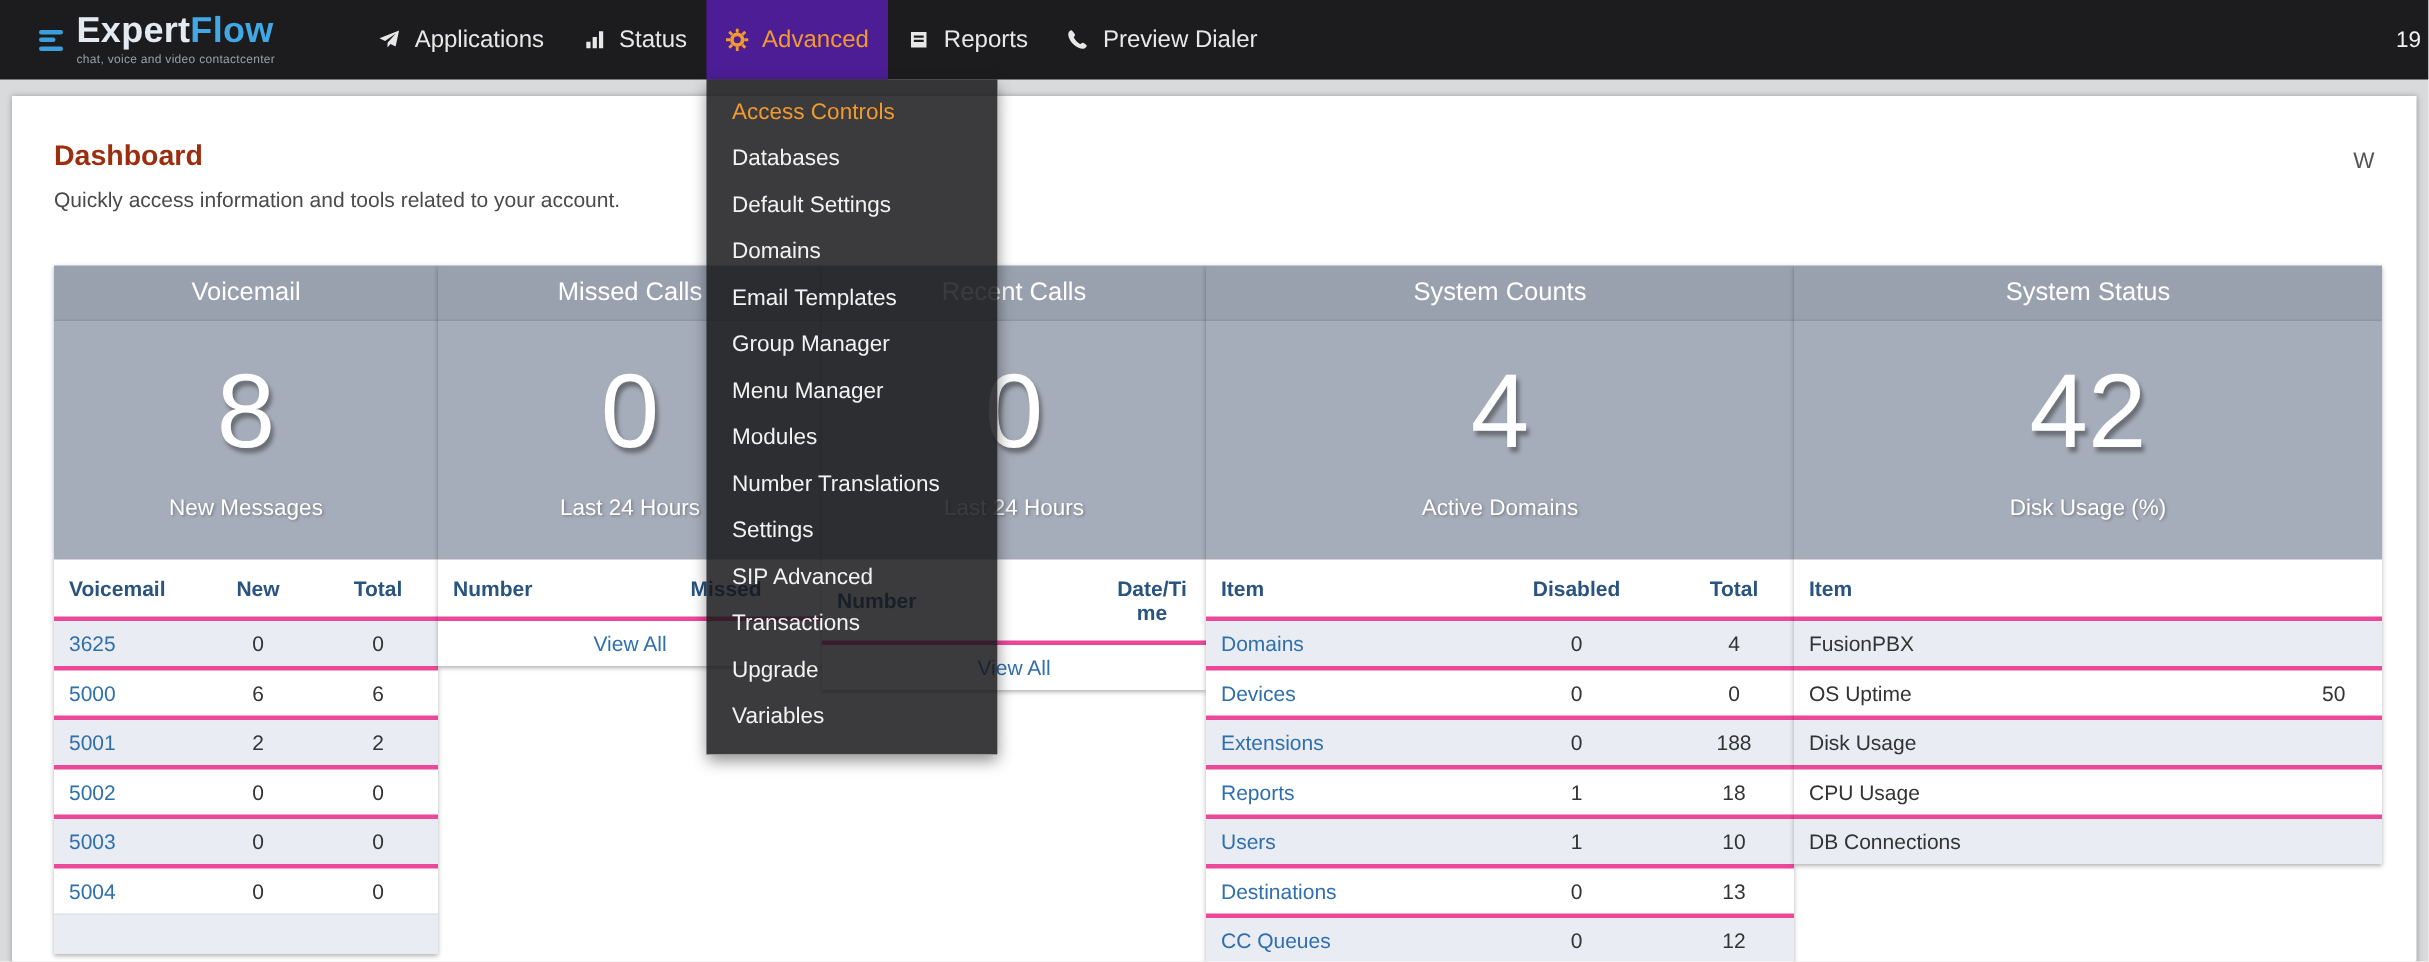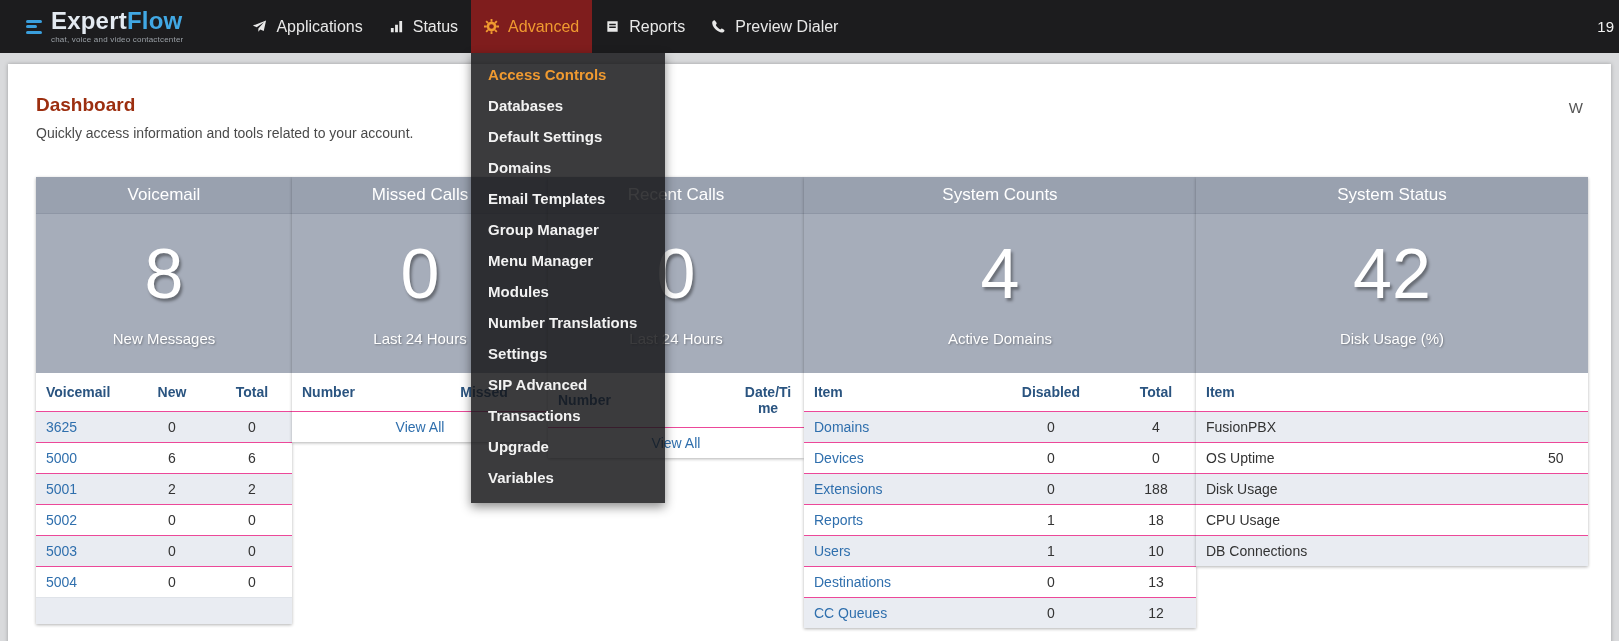--- a/index.html
+++ b/index.html
@@ -22,30 +22,30 @@
   .logo-line1{font-size:24px;font-weight:bold;letter-spacing:.2px}
   .logo-expert{color:#e4eaf1}
   .logo-flow{color:#41a8e4;font-weight:bold}
   .logo-tag{font-size:8px;color:#9aa0a6;margin-top:3px;letter-spacing:.2px}
   .nav-items{display:flex;margin-left:56px}
   .nav-item{
     display:flex;align-items:center;gap:9px;padding:0 13px;font-size:16px;
     cursor:pointer;position:relative;white-space:nowrap;
   }
   .nav-item svg{width:15px;height:15px;fill:currentColor;flex:0 0 auto}
-  .nav-item.active{background:#7f1d1d;color:#f09a30}
+  .nav-item.active{background:#4c1d95;color:#f09a30}
   .nav-clock{margin-left:auto;align-self:center;padding-right:5px;font-size:15px;color:#f2f2f2}
   
   .dropdown{
     position:absolute;top:100%;left:0;width:194px;
     background:rgba(22,22,24,0.84);padding:6px 0 10px;z-index:60;
     box-shadow:0 4px 10px rgba(0,0,0,.45);
   }
   .dropdown-item{
-    padding:7px 17px;font-size:15px;color:#f2f2f2;cursor:pointer;font-weight:bold;
+    padding:7px 17px;font-size:15px;color:#f2f2f2;cursor:pointer;font-weight:normal;
   }
   .dropdown-item.active{color:#f09a30}
   
   .panel{
     margin:11px 8px 0;background:#fff;min-height:577px;
     box-shadow:0 0 4px rgba(0,0,0,.28);padding:30px 28px 0;position:relative;
   }
   .page-head{display:flex;align-items:flex-end}
   .page-title{font-size:19px;font-weight:bold;color:#9c2e0f}
   .page-welcome{margin-left:auto;font-size:15px;color:#555;white-space:nowrap}
@@ -66,21 +66,21 @@
   }
   .hud-cap{
     font-size:15px;color:#fff;margin-top:16px;
     text-shadow:1px 1px 2px rgba(0,0,0,.3);
   }
   table{width:100%;border-collapse:collapse;font-size:14px;table-layout:fixed}
   th{
     color:#2a5480;font-weight:bold;text-align:left;
     padding:11px 10px;vertical-align:middle;
   }
-  td{padding:7px 10px;border-top:1px solid #ec4899;color:#333;vertical-align:middle}
+  td{padding:7px 10px;border-top:3px solid #ec4899;color:#333;vertical-align:middle}
   .card tbody tr:nth-child(odd){background:#e9ecf2}
   .card tbody tr.viewall-row{background:#fff}
   .r{text-align:center}
   .lnk{color:#2f6fad;cursor:pointer;text-decoration:none}
   .viewall-row td{text-align:center}
   .th-wrap{overflow-wrap:anywhere;word-break:break-word}
   .band{height:26px;background:#e9ecf2;border-top:1px solid #dfe3e9}
   .col-narrow{width:60px}
   .col-med{width:110px}
   .col-item-lg{width:322px}

